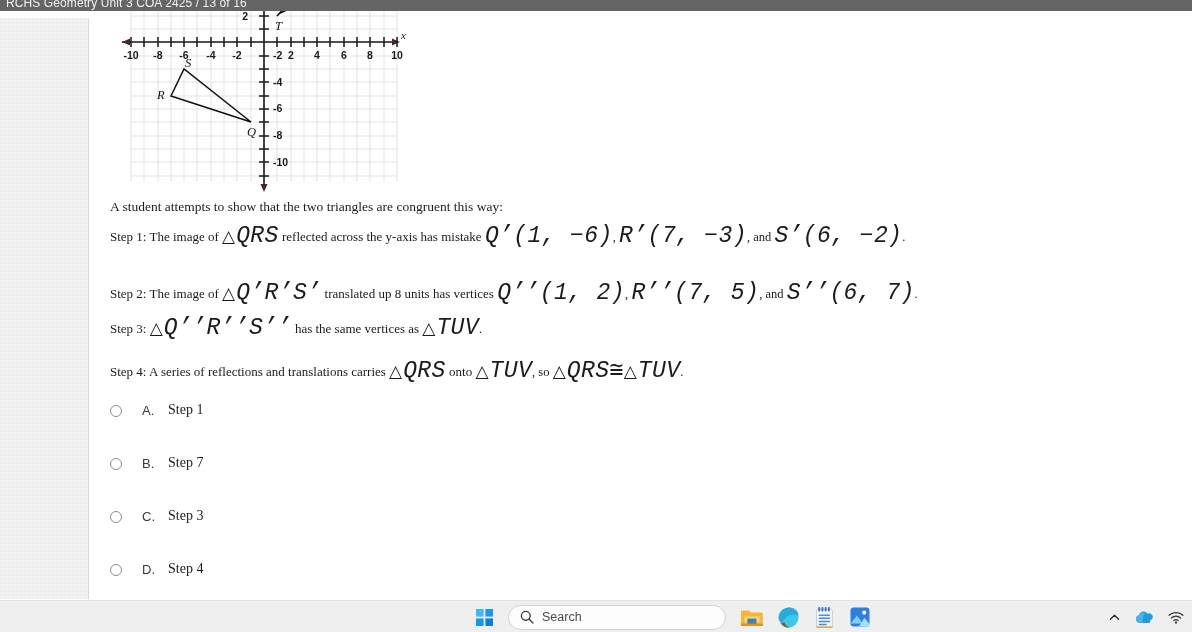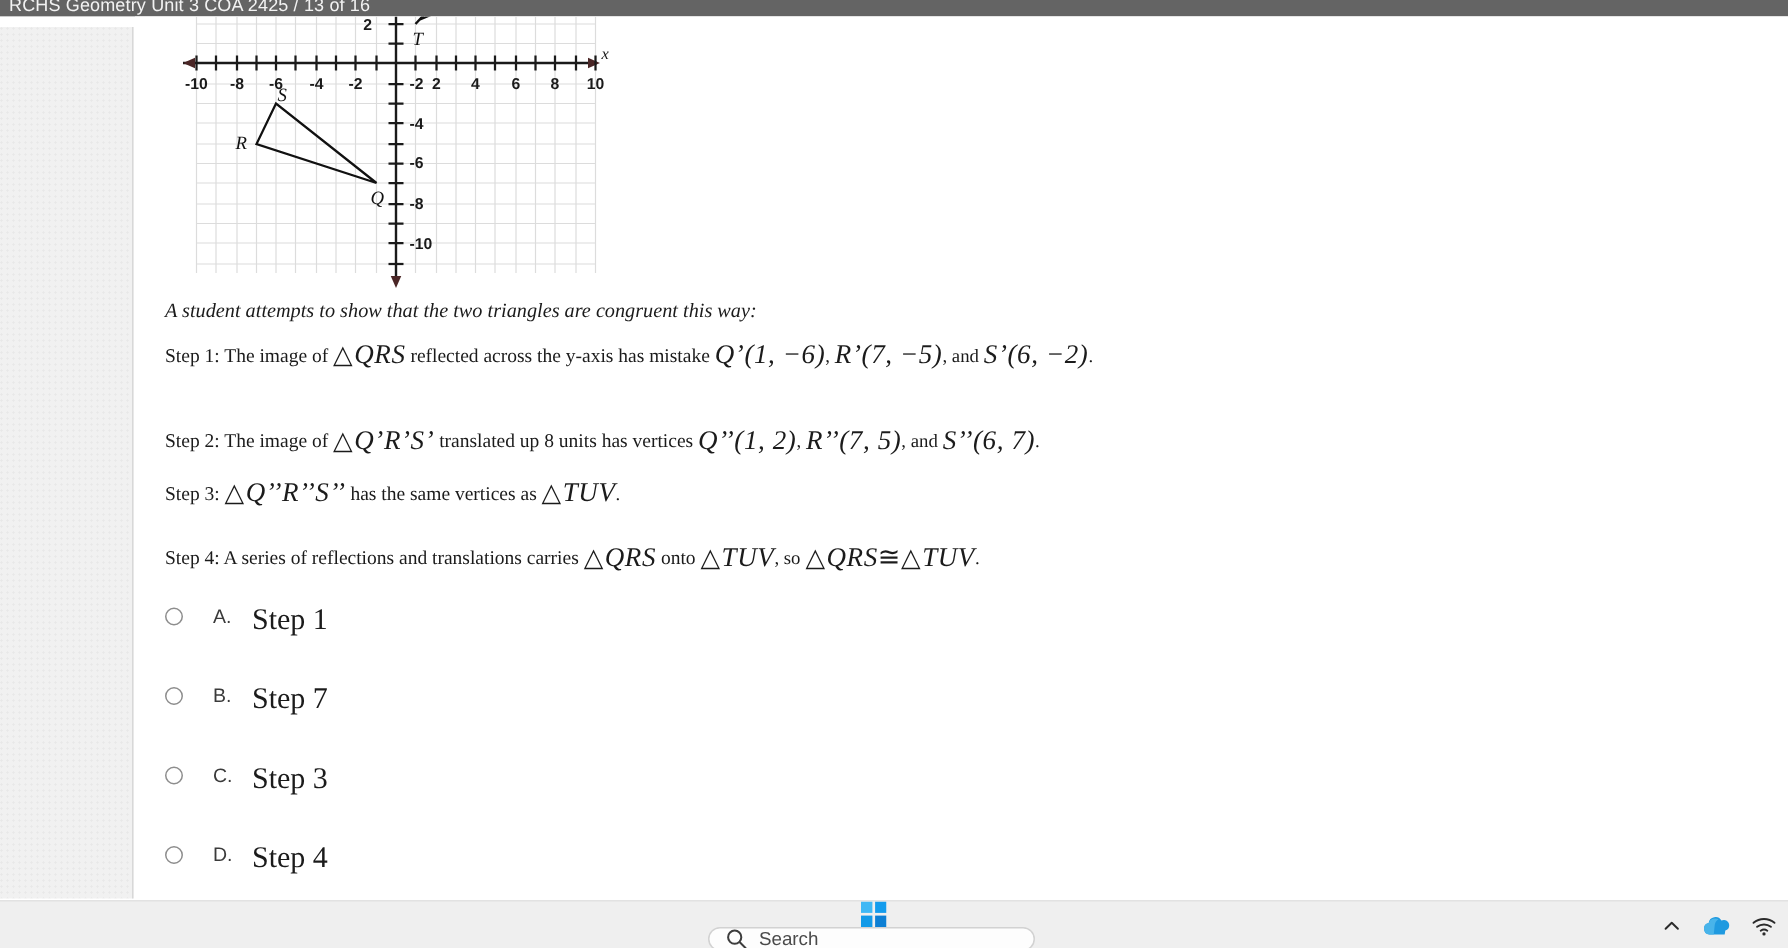--- a/index.html
+++ b/index.html
@@ -57,23 +57,23 @@
   
   .qtext {
     position: absolute; left: 20px; width: 1000px;
     color: #1b1b1b;
     font-family: "Liberation Serif", "DejaVu Serif", serif;
   }
   .line-plain { font-size: 13.5px; line-height: 17px; }
   .step-line  { font-size: 13px; line-height: 19px; white-space: nowrap; }
 
   .mathbig {
-    font-size: 18px;
+    font-size: 23px;
     font-style: italic;
-    font-family: Liberation Serif, serif;
+    font-family: Liberation Mono, monospace;
     letter-spacing: 0.4px;
     vertical-align: -1px;
   }
   .mathbig.upright { font-style: normal; }
   .tri {
     font-size: 17px; font-style: normal;
     vertical-align: -1px; padding-right: 1px;
   }
   .small-conn { font-size: 12.5px; }
 
@@ -88,32 +88,32 @@
     background: #fff;
   }
   .opt-letter {
     position: absolute; left: 32px; top: 1px;
     font-family: "Liberation Sans", "DejaVu Sans", sans-serif;
     font-size: 13px; color: #3b3b3b;
   }
   .opt-text {
     position: absolute; left: 58px; top: 0px;
     font-family: "Liberation Serif", "DejaVu Serif", serif;
-    font-size: 20px; color: #1b1b1b;
+    font-size: 14px; color: #1b1b1b;
   }
 
   
   .taskbar {
     position: absolute; left: 0; top: 600px; width: 1192px; height: 32px;
     background: #efefef;
     border-top: 1px solid #e2e2e2;
   }
   .tb-center {
     position: absolute; left: 466px; top: 0; height: 32px;
-    display: flex; align-items: center; gap: 0px; flex-direction: column;
+    display: flex; align-items: center; gap: 0px;
   }
   .tb-item {
     width: 36px; height: 32px;
     display: flex; align-items: center; justify-content: center;
   }
   .searchbox {
     width: 218px; height: 25px;
     background: #fdfdfd;
     border: 1px solid #d2d2d2;
     border-radius: 13px;
@@ -269,29 +269,29 @@
 
           <g fill="#111111" font-family="Liberation Serif, DejaVu Serif, serif" font-size="12.5" font-style="italic">
             <text x="77" y="56">S</text>
             <text x="49" y="88">R</text>
             <text x="139" y="125">Q</text>
             <text x="167" y="19">T</text>
           </g>
         </svg>
       </div>
 
-      <div class="qtext line-plain" style="top:187px;font-style:italic;">A student attempts to show that the two triangles are congruent this way:</div>
+      <div class="qtext line-plain" style="top:187px;">A student attempts to show that the two triangles are congruent this way:</div>
 
       <div class="qtext step-line" style="top:216px;">
         <span>Step 1:</span>
         <span>The image of</span>
         <span class="tri">△</span><span class="mathbig">QRS</span>
         <span>reflected across the y-axis has mistake</span>
         <span class="mathbig">Q’(1, −6)</span><span class="small-conn">,</span>
-        <span class="mathbig">R’(7, −5)</span><span class="small-conn">, and</span>
+        <span class="mathbig">R’(7, −3)</span><span class="small-conn">, and</span>
         <span class="mathbig">S’(6, −2)</span><span class="small-conn">.</span>
       </div>
 
       <div class="qtext step-line" style="top:249px;margin-top:24px;">
         <span>Step 2:</span>
         <span>The image of</span>
         <span class="tri">△</span><span class="mathbig">Q’R’S’</span>
         <span>translated up 8 units has vertices</span>
         <span class="mathbig">Q’’(1, 2)</span><span class="small-conn">,</span>
         <span class="mathbig">R’’(7, 5)</span><span class="small-conn">, and</span>

